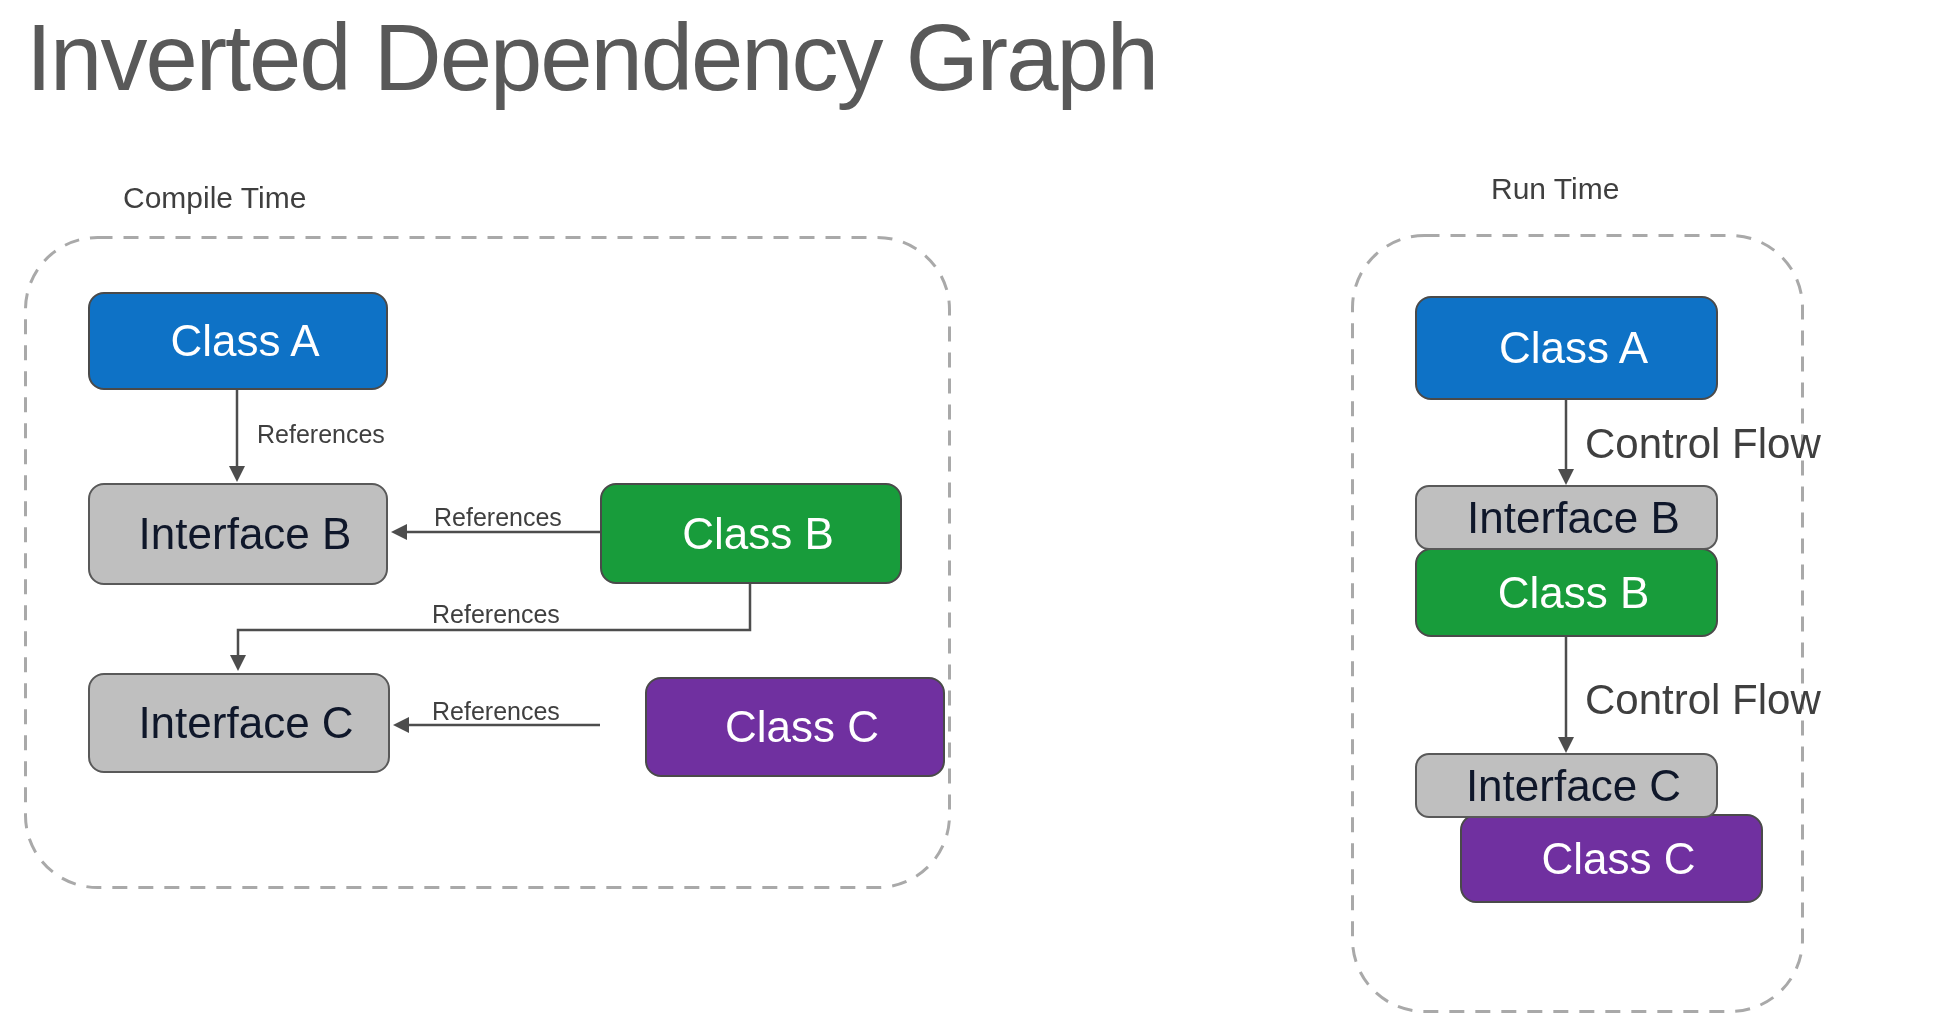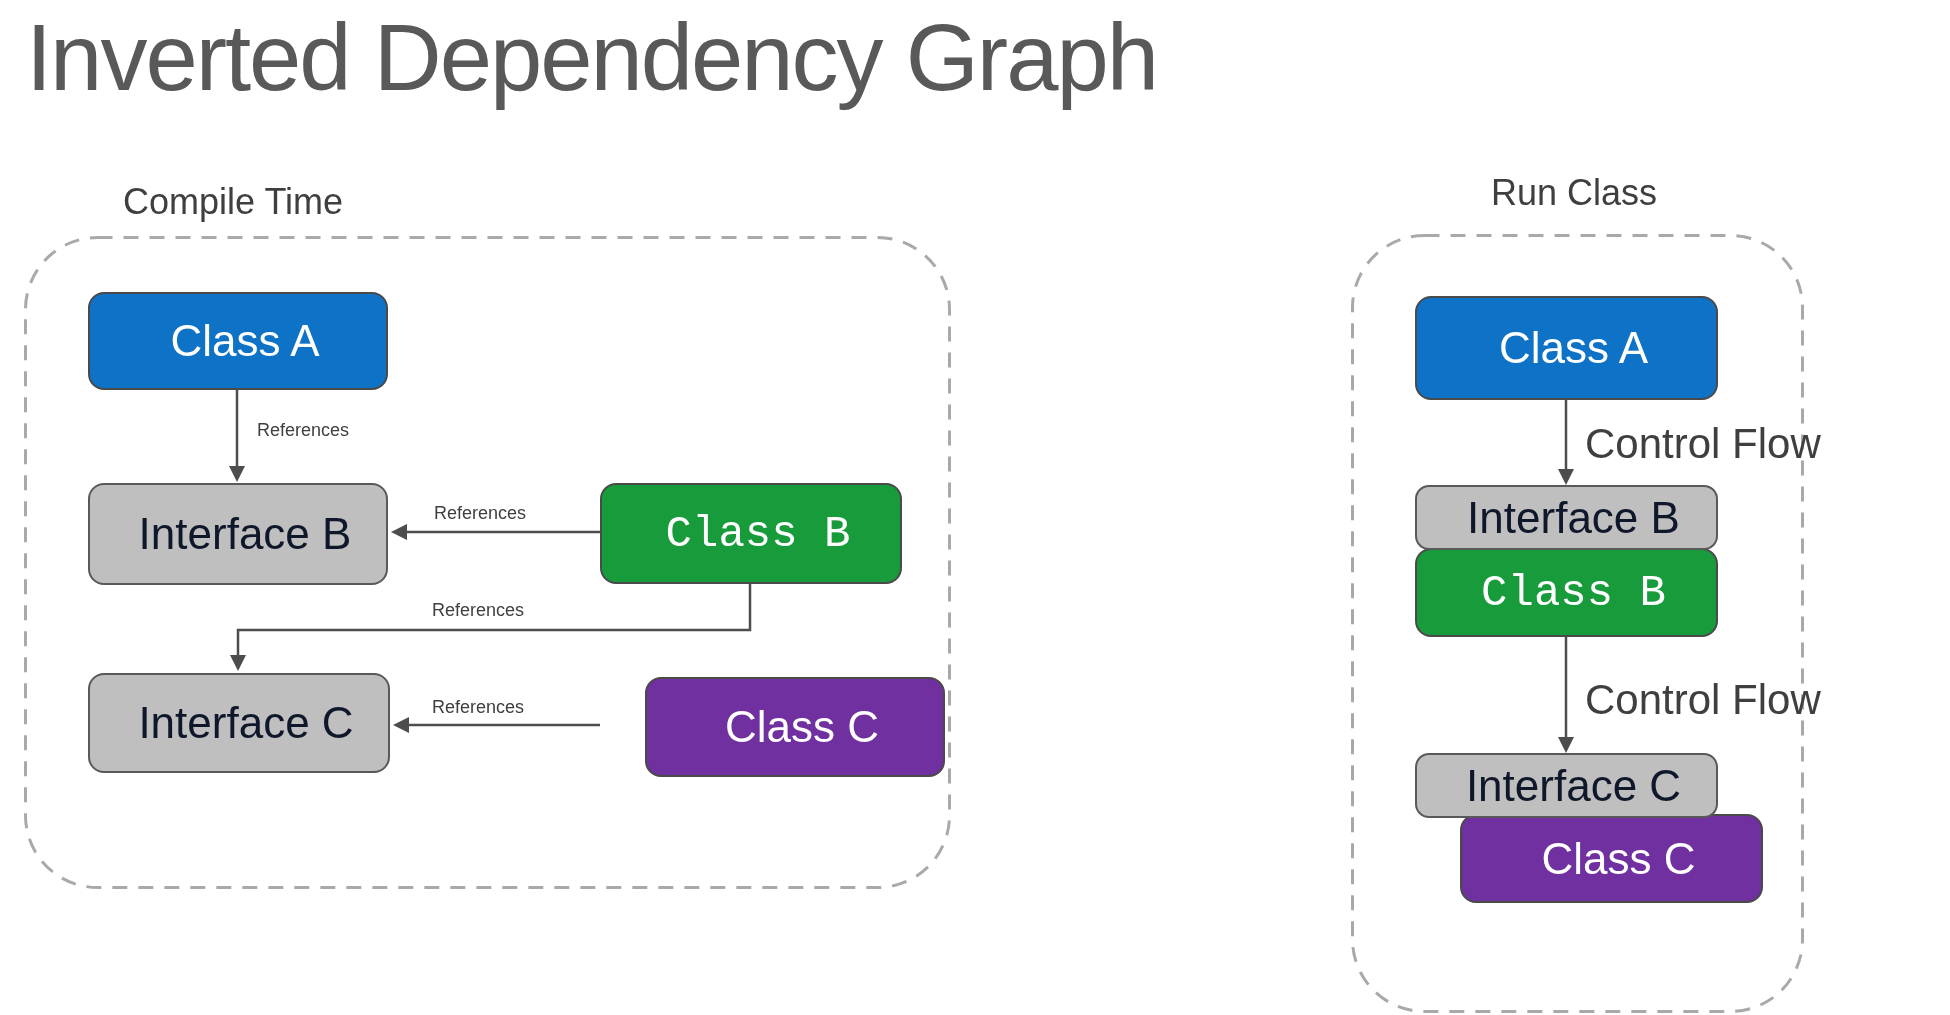--- a/index.html
+++ b/index.html
@@ -10,33 +10,33 @@
   .title{
     position:absolute;left:26px;top:4px;
     font-size:94px;font-weight:300;letter-spacing:-2px;
     color:var(--title,#595959);white-space:nowrap;
   }
   .overlay{position:absolute;left:0;top:0;width:1950px;height:1015px;pointer-events:none;}
   .dashed-frame{fill:none;stroke:var(--frame,#a9a9a9);stroke-width:3;stroke-dasharray:15 11;}
   .connector{stroke:var(--line,#4d4d4d);stroke-width:2.5;fill:none;}
   .arrowhead{fill:var(--line,#4d4d4d);stroke:none;}
   .group-label{
-    position:absolute;font-size:36px;color:var(--label,#3f3f3f);white-space:nowrap;text-align:center;
+    position:absolute;font-size:30px;color:var(--label,#3f3f3f);white-space:nowrap;text-align:center;
   }
   .node{
     position:absolute;display:flex;align-items:center;justify-content:center;
     border-radius:16px;font-size:44px;color:#ffffff;white-space:nowrap;
     border:2px solid var(--box-border,#4a4a4a);box-sizing:border-box;padding-left:14px;
   }
   .node.blue{background:var(--blue,#0e72c6);}
-  .node.green{background:var(--green,#189c3b);font-family:Liberation Mono, monospace;}
+  .node.green{background:var(--green,#189c3b);}
   .node.purple{background:var(--purple,#7030a0);margin-left:45px;}
   .node.gray{background:var(--gray,#bfbfbf);border-color:var(--gray-border,#595959);color:#0f172a;}
   .edge-label{
-    position:absolute;font-size:18px;color:var(--label,#3f3f3f);white-space:nowrap;
+    position:absolute;font-size:25px;color:var(--label,#3f3f3f);white-space:nowrap;
   }
   .edge-label.flow{font-size:42px;}
 </style>
 </head>
 <body>
 
 <div class="canvas">
 
   <div class="title">Inverted Dependency Graph</div>
 
@@ -74,21 +74,21 @@
 
   <div class="node gray" style="left:88px;top:673px;width:302px;height:100px;">Interface C</div>
 
   <div class="node purple" style="left:600px;top:677px;width:300px;height:100px;">Class C</div>
 
   <div class="edge-label" style="left:257px;top:420px;">References</div>
   <div class="edge-label" style="left:434px;top:503px;">References</div>
   <div class="edge-label" style="left:432px;top:600px;">References</div>
   <div class="edge-label" style="left:432px;top:697px;">References</div>
 
-  <div class="group-label" style="left:1491px;top:172px;">Run Class</div>
+  <div class="group-label" style="left:1491px;top:172px;">Run Time</div>
 
   <div class="node blue" style="left:1415px;top:296px;width:303px;height:104px;">Class A</div>
 
   <div class="node green" style="left:1415px;top:548px;width:303px;height:89px;">Class B</div>
   <div class="node gray" style="left:1415px;top:485px;width:303px;height:65px;border-radius:14px;z-index:2;">Interface B</div>
 
   <div class="node purple" style="left:1415px;top:814px;width:303px;height:89px;">Class C</div>
   <div class="node gray" style="left:1415px;top:753px;width:303px;height:65px;border-radius:14px;z-index:2;">Interface C</div>
 
   <div class="edge-label flow" style="left:1585px;top:420px;">Control Flow</div>

